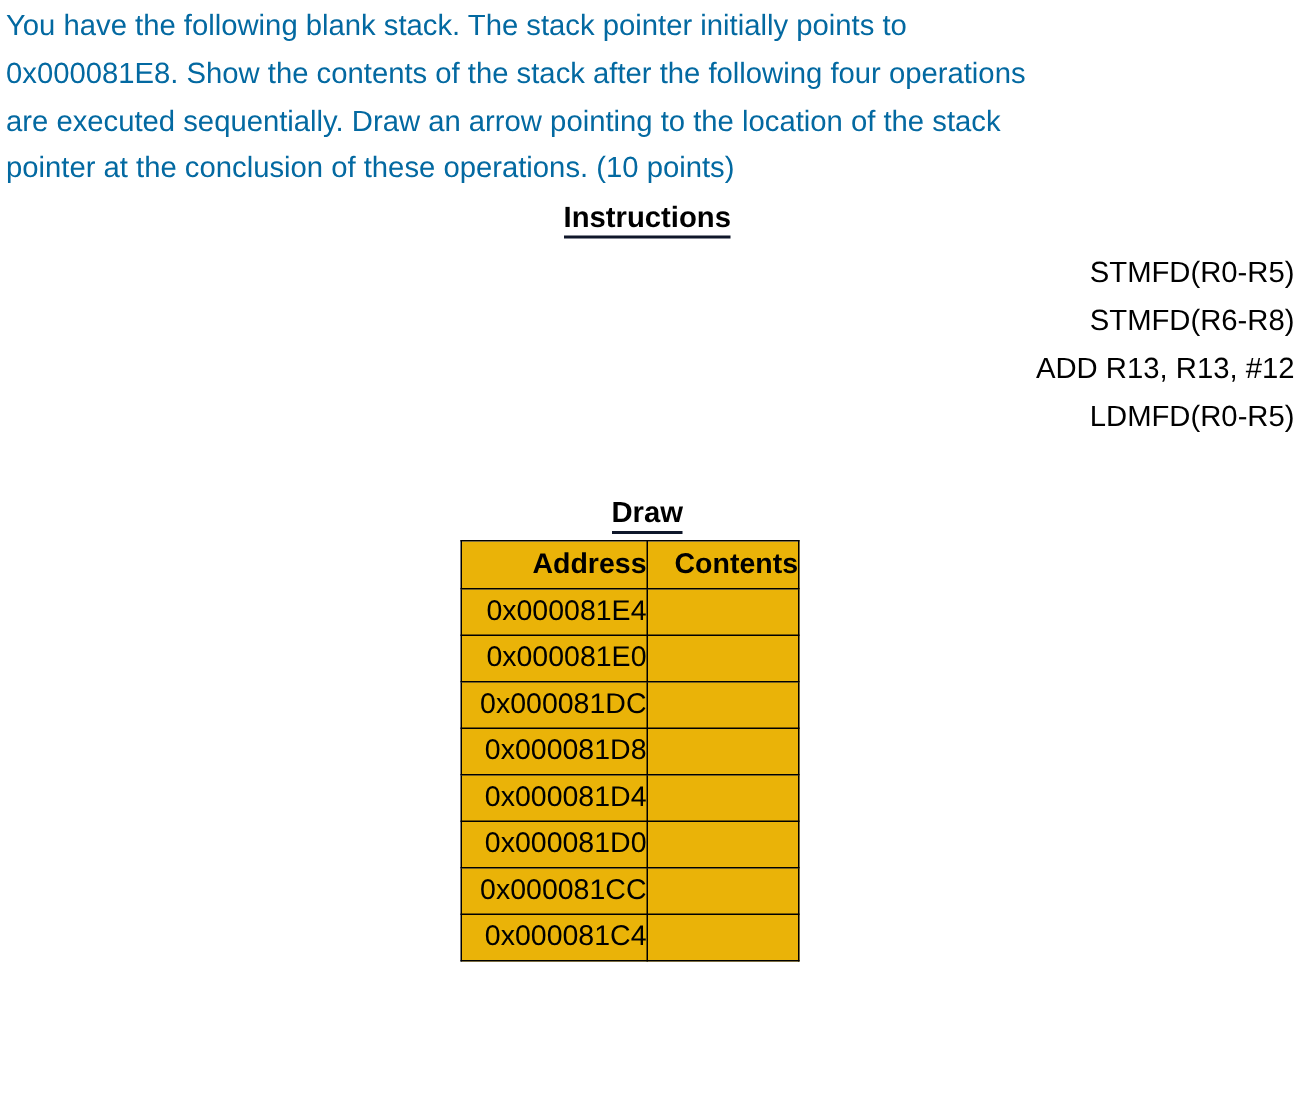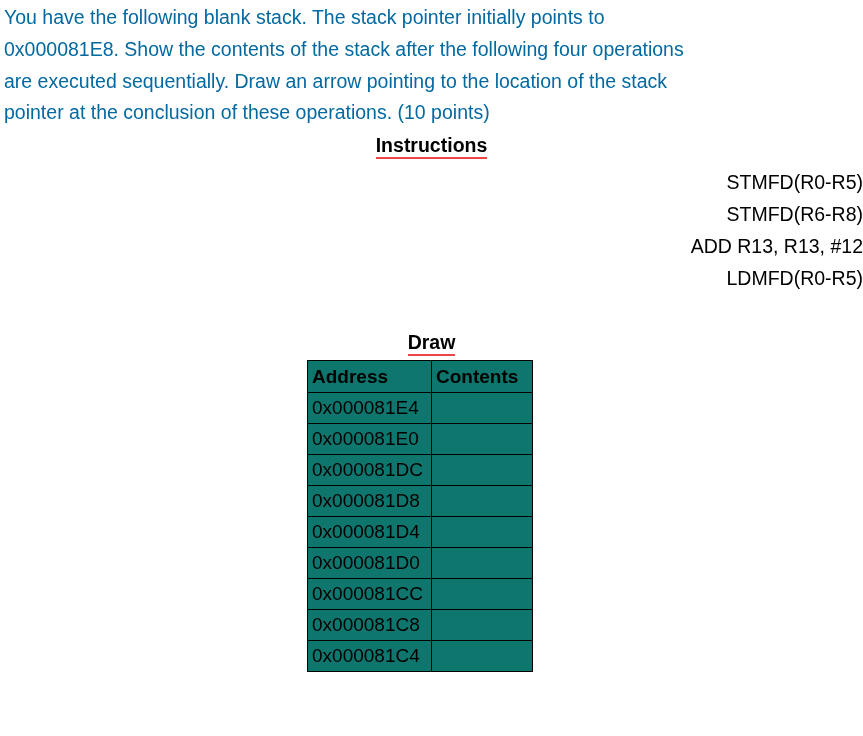--- a/index.html
+++ b/index.html
@@ -37,21 +37,21 @@
     position: absolute;
     width: 863px;
     left: 0;
     text-align: center;
     font-size: 19.5px;
     font-weight: bold;
     line-height: 24px;
   }
   .section-heading .heading-text {
     display: inline-block;
-    border-bottom: 2px solid #ef4444;
+    border-bottom: 2px solid #0f172a;
     padding-bottom: 0px;
   }
   #instructions-heading { top: 133px; }
   #stack-heading { top: 330px; }
 
   
   .instruction-list {
     position: absolute;
     left: 0;
     top: 166px;
@@ -76,24 +76,24 @@
   table.stack-table {
     border-collapse: collapse;
     table-layout: fixed;
   }
   table.stack-table th,
   table.stack-table td {
     border: 1.6px solid #000000;
     padding: 0 0 0 4px;
     height: 31px;
     font-size: 19px;
-    text-align: left;
+    text-align: right;
     vertical-align: middle;
     box-sizing: border-box;
-    background: #0f766e;
+    background: #eab308;
   }
   table.stack-table th {
     font-weight: bold;
     height: 32px;
   }
   col.col-address { width: 124px; }
   col.col-contents { width: 101px; }
 </style>
 </head>
 <body>
@@ -155,22 +155,18 @@
       </tr>
       <tr>
         <td>0x000081D0</td>
         <td></td>
       </tr>
       <tr>
         <td>0x000081CC</td>
         <td></td>
       </tr>
       <tr>
-        <td>0x000081C8</td>
-        <td></td>
-      </tr>
-      <tr>
         <td>0x000081C4</td>
         <td></td>
       </tr>
     </tbody>
   </table>
 </div>
 
 </body></html>

